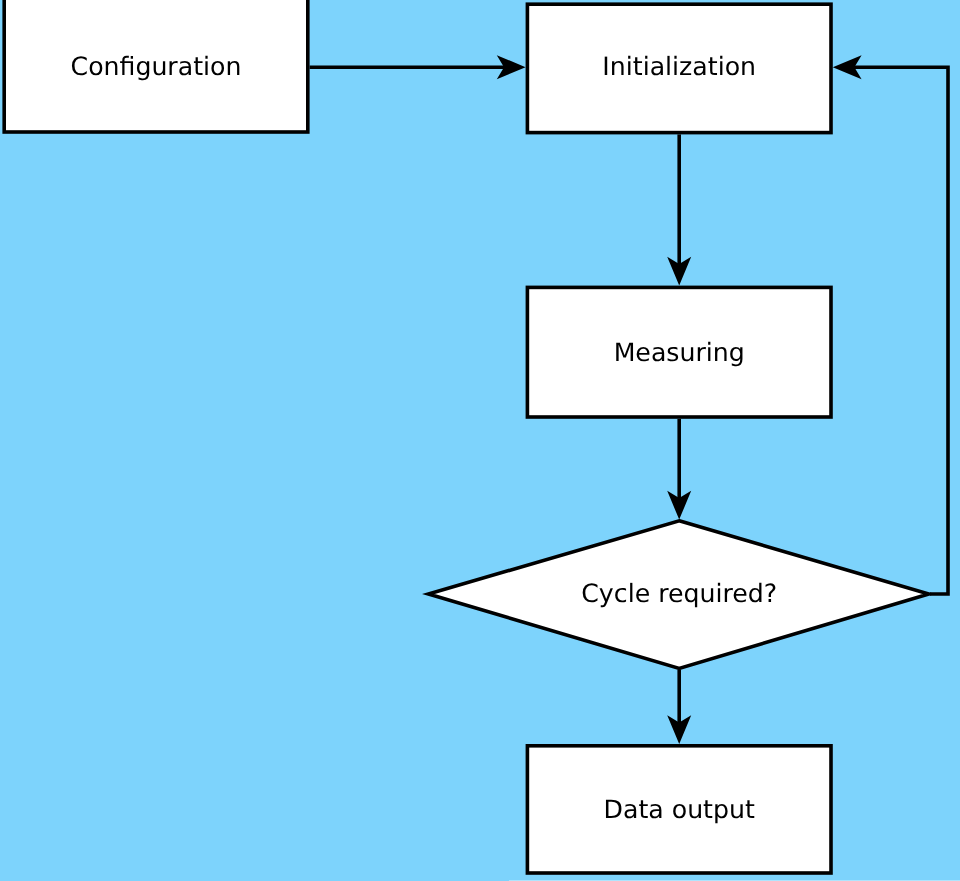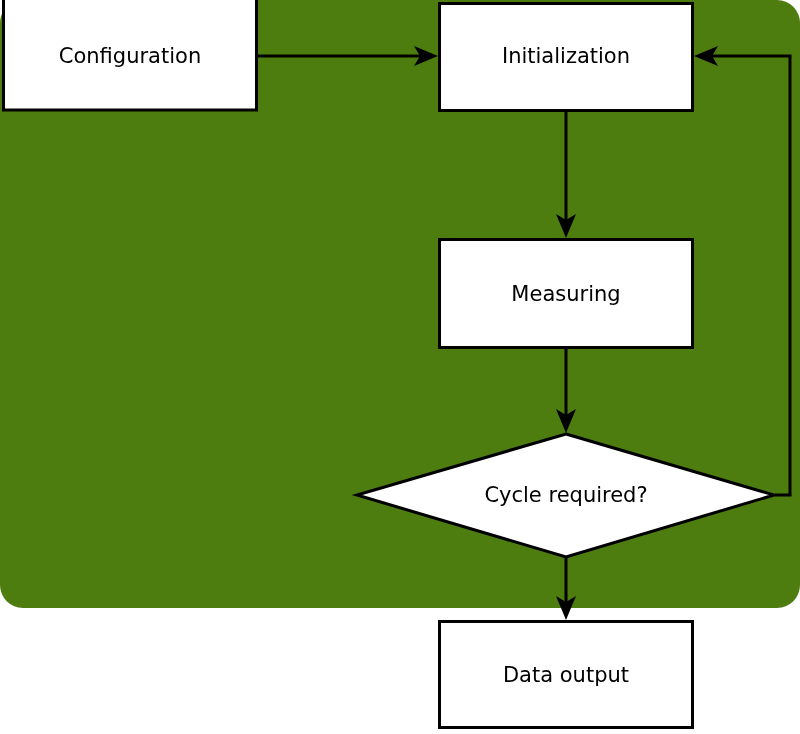--- a/index.html
+++ b/index.html
@@ -10,23 +10,22 @@
   }
   body {
     width: 800px;
     height: 734px;
     font-family: "DejaVu Sans", "Liberation Sans", sans-serif;
     overflow: hidden;
   }
   #flowchart-canvas {
     position: relative;
     width: 800px;
-    height: 608px;
-    background: #4d7c0f;
-    border-radius: 23px;
+    height: 734px;
+    background: #7dd3fc;
   }
   #flow-svg {
     position: absolute;
     top: 0;
     left: 0;
     width: 800px;
     height: 734px;
     display: block;
   }
   .node-shape {

